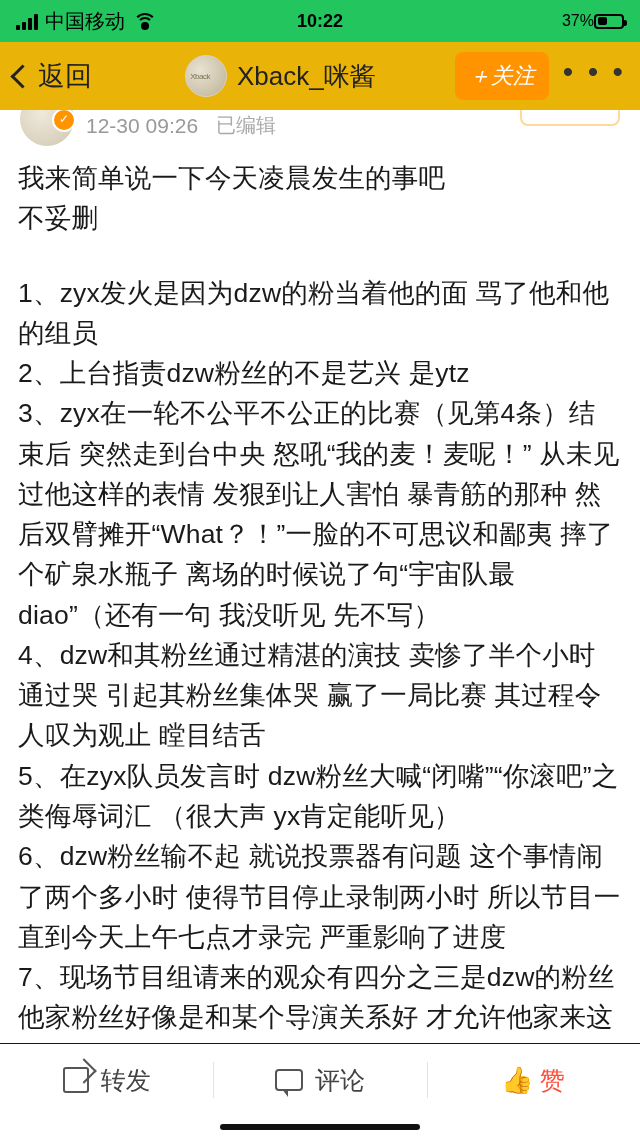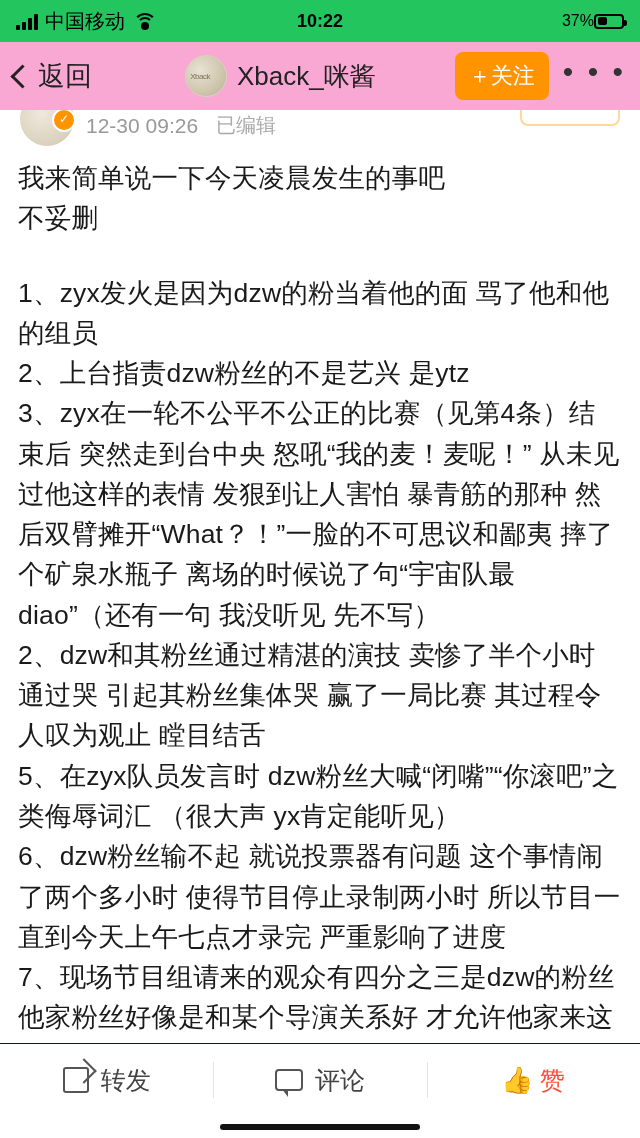--- a/index.html
+++ b/index.html
@@ -129,21 +129,21 @@
     display: block;
   }
 
   
   .nav-bar {
     height: 68px;
     flex: 0 0 68px;
     display: flex;
     align-items: center;
     padding: 0 14px;
-    background: #f9a8d4;
+    background: #eab308;
     position: relative;
     z-index: 5;
   }
   .nav-back {
     display: flex;
     align-items: center;
     gap: 4px;
     font-size: 27px;
     color: #222;
     cursor: pointer;
@@ -193,20 +193,21 @@
     color: #fff;
     font-size: 22px;
     border: none;
     border-radius: 8px;
     padding: 9px 14px;
     display: flex;
     align-items: center;
     gap: 1px;
     cursor: pointer;
     white-space: nowrap;
+    font-style: italic;
   }
   .nav-more {
     font-size: 30px;
     letter-spacing: 3px;
     color: #333;
     margin-left: 14px;
     cursor: pointer;
     line-height: 0.6;
     padding-bottom: 8px;
   }
@@ -437,21 +438,21 @@
       <div class="ghost-btn"></div>
     </div>
 
     <div class="post-body">
       <p>我来简单说一下今天凌晨发生的事吧</p>
       <p>不妥删</p>
       <p class="gap"></p>
       <p>1、zyx发火是因为dzw的粉当着他的面 骂了他和他的组员</p>
       <p>2、上台指责dzw粉丝的不是艺兴 是ytz</p>
       <p>3、zyx在一轮不公平不公正的比赛（见第4条）结束后 突然走到台中央 怒吼“我的麦！麦呢！” 从未见过他这样的表情 发狠到让人害怕 暴青筋的那种 然后双臂摊开“What？！”一脸的不可思议和鄙夷 摔了个矿泉水瓶子 离场的时候说了句“宇宙队最diao”（还有一句 我没听见 先不写）</p>
-      <p>2、dzw和其粉丝通过精湛的演技 卖惨了半个小时 通过哭 引起其粉丝集体哭 赢了一局比赛 其过程令人叹为观止 瞠目结舌</p>
+      <p>4、dzw和其粉丝通过精湛的演技 卖惨了半个小时 通过哭 引起其粉丝集体哭 赢了一局比赛 其过程令人叹为观止 瞠目结舌</p>
       <p>5、在zyx队员发言时 dzw粉丝大喊“闭嘴”“你滚吧”之类侮辱词汇 （很大声 yx肯定能听见）</p>
       <p>6、dzw粉丝输不起 就说投票器有问题 这个事情闹了两个多小时 使得节目停止录制两小时 所以节目一直到今天上午七点才录完 严重影响了进度</p>
       <p>7、现场节目组请来的观众有四分之三是dzw的粉丝 他家粉丝好像是和某个导演关系好 才允许他家来这么多人 他家就是在别的选手表演时超级嗨 zyx组里表演的半点反应都不给 这次的投票器大多在他们手上 （投票由评审团30几人和观众组成）</p>
     </div>
   </div>
 
   <div class="bottom-bar">
     <div class="bb-item">
       <span class="ic ic-share"></span>
       <span>转发</span>

